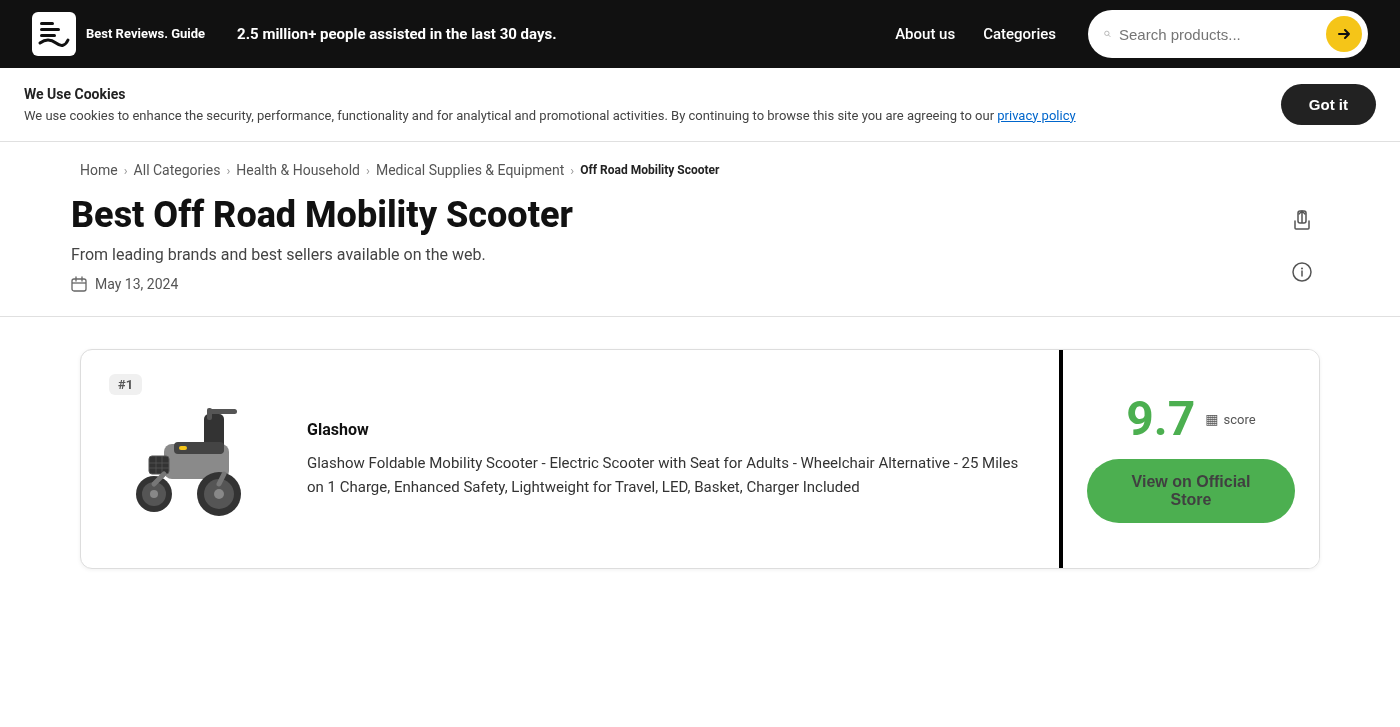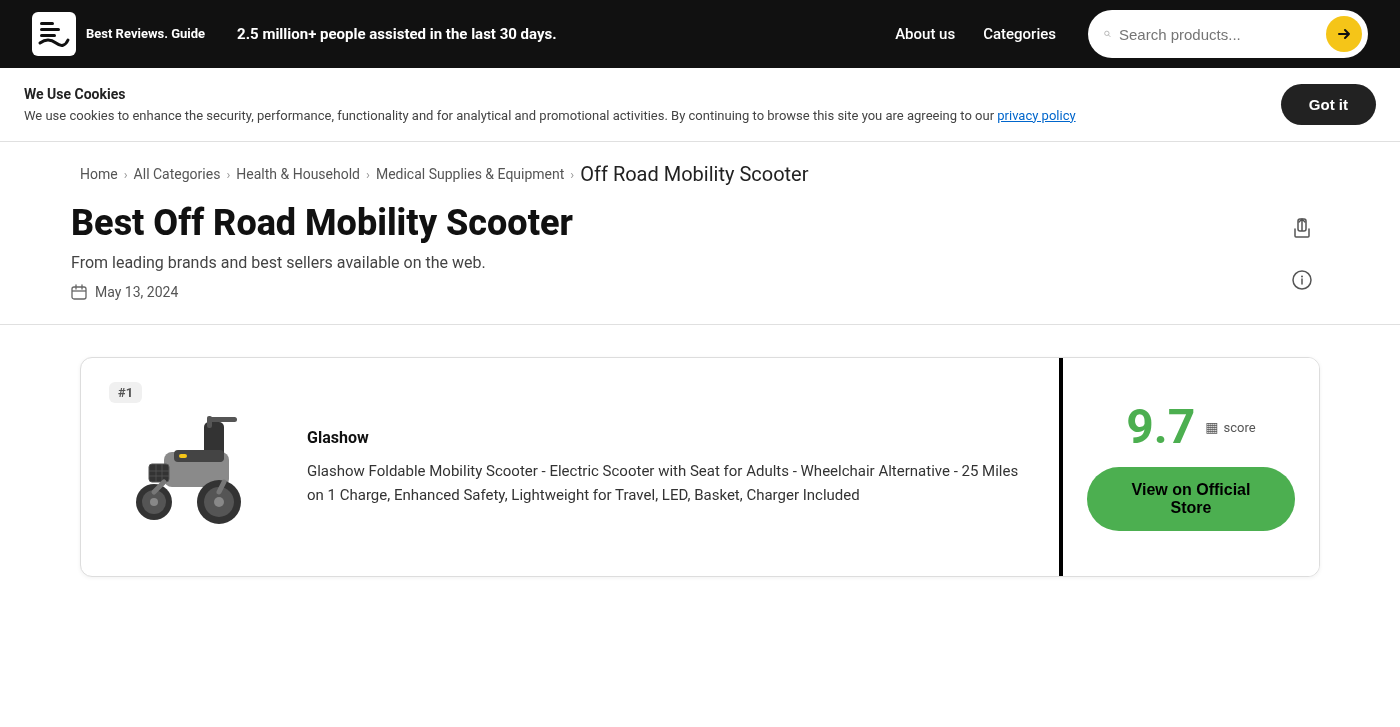--- a/index.html
+++ b/index.html
@@ -127,22 +127,22 @@
     .breadcrumb-item {
       font-size: 14px;
       color: #555;
       text-decoration: none;
     }
     .breadcrumb-sep {
       color: #999;
       font-size: 13px;
     }
     .breadcrumb-current {
-      font-size: 20px;
-      font-weight: 400;
+      font-size: 12px;
+      font-weight: 700;
       color: #222;
     }
 
     
     .page-title-section {
       padding: 8px 80px 24px 71px;
       border-bottom: 1px solid #e0e0e0;
       position: relative;
     }
     .page-title {
@@ -278,21 +278,21 @@
       align-items: center;
       gap: 5px;
       font-size: 13px;
       color: #555;
     }
     .score-icon {
       font-size: 14px;
     }
     .view-store-btn {
       background: #4caf50;
-      color: #000000;
+      color: #404040;
       border: none;
       border-radius: 999px;
       padding: 14px 28px;
       font-size: 16px;
       font-weight: 700;
       cursor: pointer;
       width: 100%;
       text-align: center;
     }
   </style>

